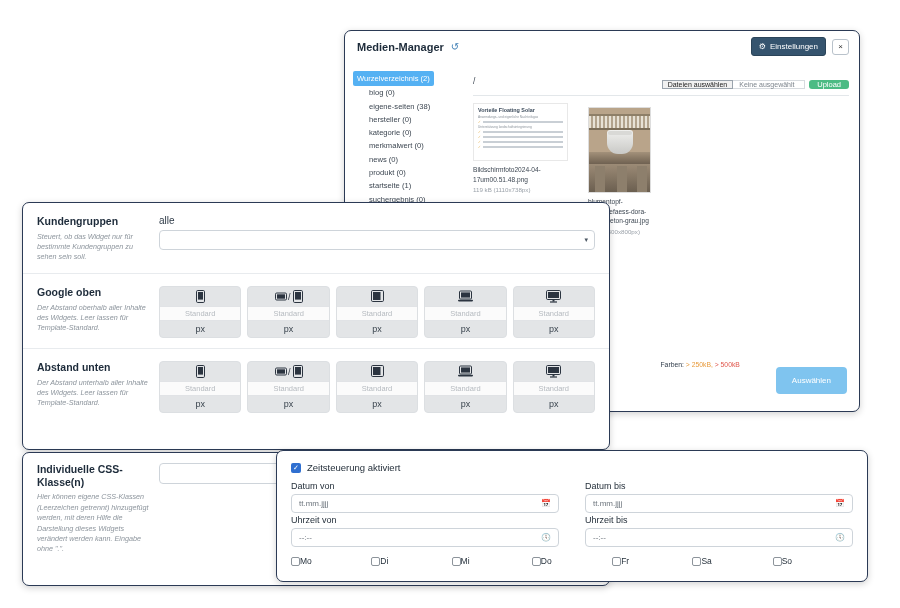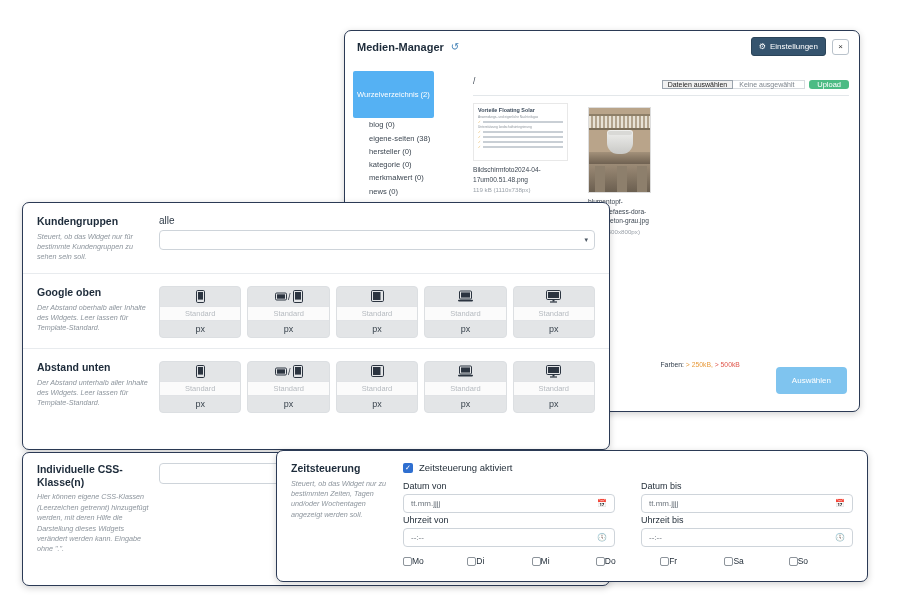--- a/index.html
+++ b/index.html
@@ -61,21 +61,21 @@
     background: #fff; color: #333; font-size: 8px; display: flex;
     align-items: center; justify-content: center; cursor: pointer;
   }
   .mm-body { display: flex; height: 350px; }
   .mm-tree {
     width: 118px; flex: none; padding: 8px 4px 0 8px;
     font-size: 7.6px; color: #3d4752; line-height: 1.75;
   }
   .tree-root {
     background: #55b1f3; color: #ffffff; display: inline-block;
-    padding: 17px 4px; border-radius: 2px; font-size: 7.6px;
+    padding: 1px 4px; border-radius: 2px; font-size: 7.6px;
   }
   .tree-item { padding-left: 16px; white-space: nowrap; cursor: pointer; }
   .tree-item.lvl2 { padding-left: 26px; }
   .tree-item.has-toggle { padding-left: 16px; position: relative; }
   .tree-toggle {
     position: absolute; left: 2px; top: 5px; width: 8px; height: 1.5px;
     background: #4a5664;
   }
   .mm-main { flex: 1; padding: 8px 10px 0 10px; position: relative; }
   .mm-pathbar { display: flex; align-items: center; height: 20px; }
@@ -531,24 +531,20 @@
         <div class="sect-desc">Hier können eigene CSS-Klassen (Leerzeichen getrennt) hinzugefügt werden, mit deren Hilfe die Darstellung dieses Widgets verändert werden kann. Eingabe ohne ".".</div>
       </div>
       <div class="sect-body">
         <div class="css-input"></div>
       </div>
     </div>
   </div>
 
   <div class="panel" id="panel-time">
     <div class="time-inner">
-      <div class="time-label">
-        <div class="sect-title">Zeitsteuerung</div>
-        <div class="sect-desc">Steuert, ob das Widget nur zu bestimmten Zeiten, Tagen und/oder Wochentagen angezeigt werden soll.</div>
-      </div>
       <div class="time-body">
         <div class="time-check-row">
           <div class="cb-checked">✓</div>
           <div class="time-check-label">Zeitsteuerung aktiviert</div>
         </div>
 
         <div class="time-cols">
           <div class="time-col">
             <div class="field-label">Datum von</div>
             <div class="field-box">

